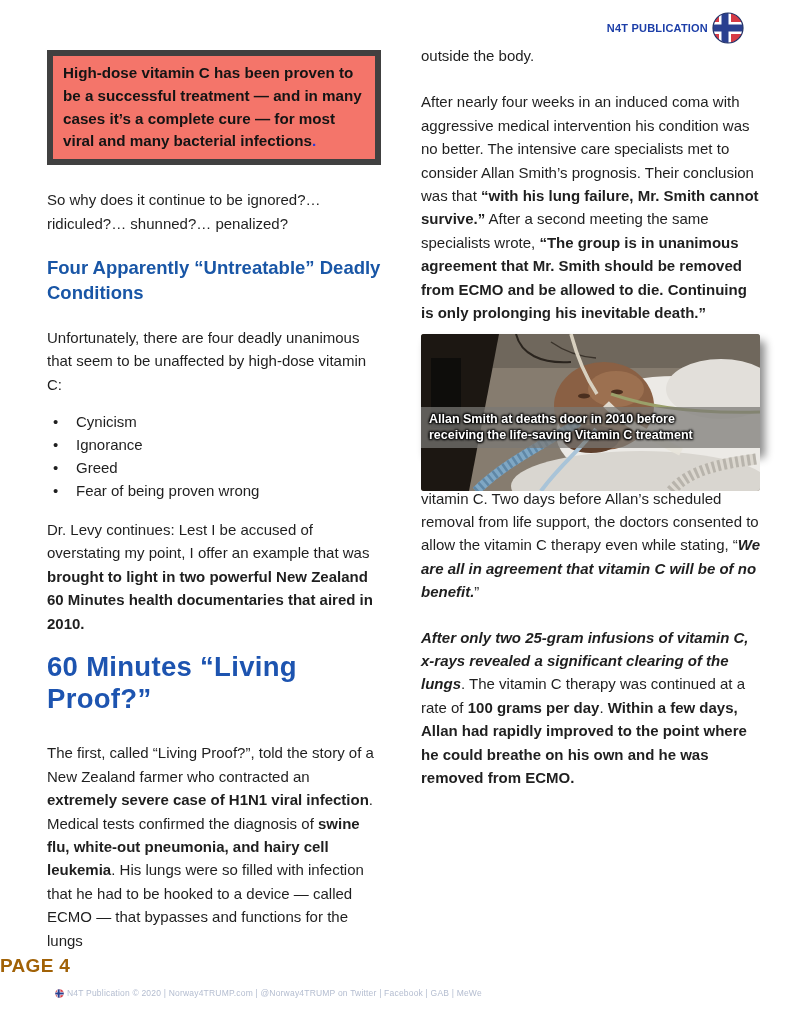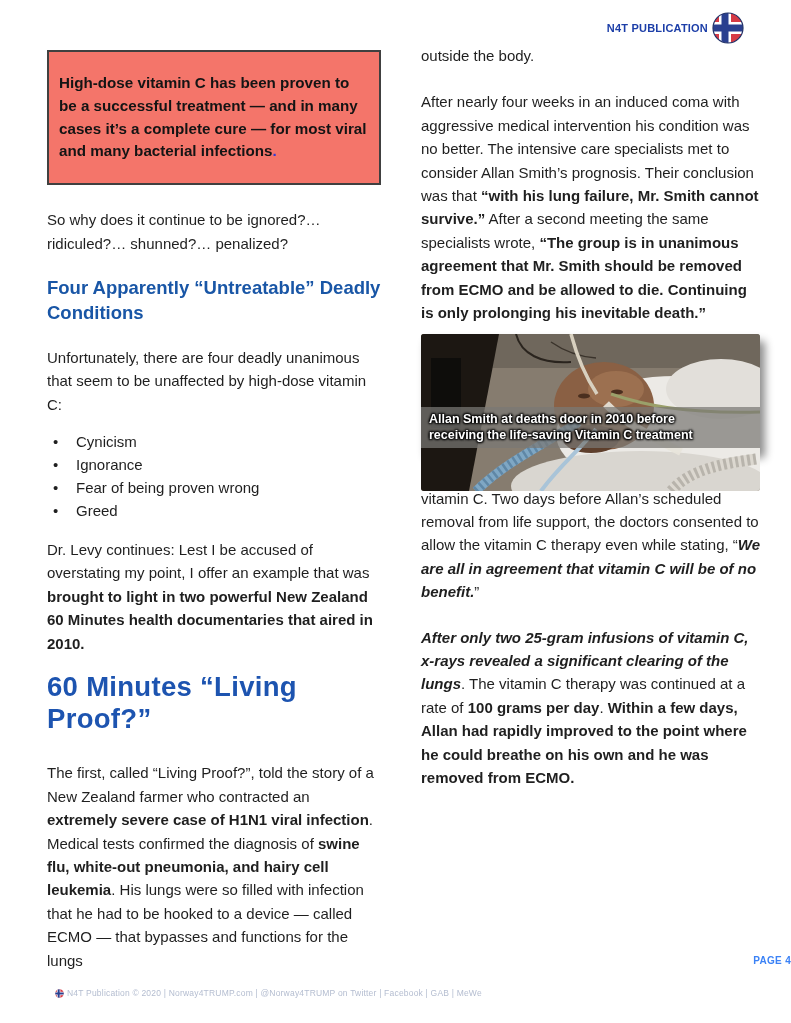--- a/index.html
+++ b/index.html
@@ -13,21 +13,21 @@
   
   .col{position:absolute;font-size:15px;line-height:1.56;}
   .col-left{left:47px;top:50px;width:334px;}
   .col-right{left:421px;top:44px;width:340px;}
   .col p{margin:0;}
   .seg-b{font-weight:700;}
   .seg-bi{font-weight:700;font-style:italic;}
   .seg-b-blue{font-weight:700;color:#2a3bd8;}
   
   .callout{
-    background:#f4756a;border:2px solid #404040;padding:20px 10px;
+    background:#f4756a;border:6px solid #404040;padding:6px 10px;
     font-weight:700;font-size:15.2px;line-height:1.5;color:#141414;
   }
   
   .h2{color:#1956a6;font-weight:700;font-size:18.5px;line-height:1.35;margin:21px 0 0;}
   .h1{color:#1d54b0;font-weight:800;font-size:27.5px;line-height:1.17;letter-spacing:.3px;margin:16px 0 0;}
   
   .mt-why{margin-top:23px !important;}
   .mt-unf{margin-top:20px !important;}
   .mt-levy{margin-top:16px !important;}
   .mt-first{margin-top:26px !important;}
@@ -48,22 +48,22 @@
   .caption{
     position:absolute;left:0;right:0;bottom:3px;
     background:rgba(122,120,116,.72);
     color:#ffffff;font-weight:700;font-size:12.5px;line-height:1.3;
     padding:4px 8px 5px;
     text-shadow:1px 1px 2px #000,-1px -1px 2px #000,1px -1px 2px #000,-1px 1px 2px #000;
   }
   .caption span{display:block;}
   
   .page-label{
-    position:absolute;top:955px;left:0;width:100%;text-align:right;
-    color:#3b82f6;font-weight:700;font-size:10px;letter-spacing:.3px;
+    position:absolute;top:955px;left:0;width:100%;text-align:left;
+    color:#a16207;font-weight:700;font-size:19px;letter-spacing:.3px;
   }
   .credits{
     position:absolute;top:988px;left:55px;display:flex;align-items:center;gap:3px;
     color:#b4bdd0;font-size:8.5px;letter-spacing:.2px;
   }
 </style>
 </head>
 <body>
 
 <div class="page">
@@ -88,22 +88,22 @@
   </div>
 
   <div class="col col-left">
     <div class="callout"><span class="seg-b">High-dose vitamin C has been proven to be a successful treatment — and in many cases it’s a complete cure — for most viral and many bacterial infections</span><span class="seg-b-blue">.</span></div>
     <p class="mt-why">So why does it continue to be ignored?… ridiculed?… shunned?… penalized?</p>
     <h2 class="h2">Four Apparently “Untreatable” Deadly Conditions</h2>
     <p class="mt-unf">Unfortunately, there are four deadly unanimous that seem to be unaffected by high-dose vitamin C:</p>
     <ul class="bullets">
       <li>Cynicism</li>
       <li>Ignorance</li>
+      <li>Greed</li>
       <li>Fear of being proven wrong</li>
-      <li>Greed</li>
     </ul>
     <p class="mt-levy"><span>Dr. Levy continues: Lest I be accused of overstating my point, I offer an example that was </span><span class="seg-b">brought to light in two powerful New Zealand 60 Minutes health documentaries that aired in 2010.</span></p>
     <h1 class="h1">60 Minutes “Living Proof?”</h1>
     <p class="mt-first"><span>The first, called “Living Proof?”, told the story of a New Zealand farmer who contracted an </span><span class="seg-b">extremely severe case of H1N1 viral infection</span><span>. Medical tests confirmed the diagnosis of </span><span class="seg-b">swine flu, white-out pneumonia, and hairy cell leukemia</span><span>. His lungs were so filled with infection that he had to be hooked to a device — called ECMO — that bypasses and functions for the lungs</span></p>
   </div>
 
   <div class="col col-right">
     <p>outside the body.</p>
     <p class="mt-coma"><span>After nearly four weeks in an induced coma with aggressive medical intervention his condition was no better. The intensive care specialists met to consider Allan Smith’s prognosis. Their conclusion was that </span><span class="seg-b">“with his lung failure, Mr. Smith cannot survive.”</span><span> After a second meeting the same specialists wrote, </span><span class="seg-b">“The group is in unanimous agreement that Mr. Smith should be removed from ECMO and be allowed to die. Continuing is only prolonging his inevitable death.”</span></p>
 

